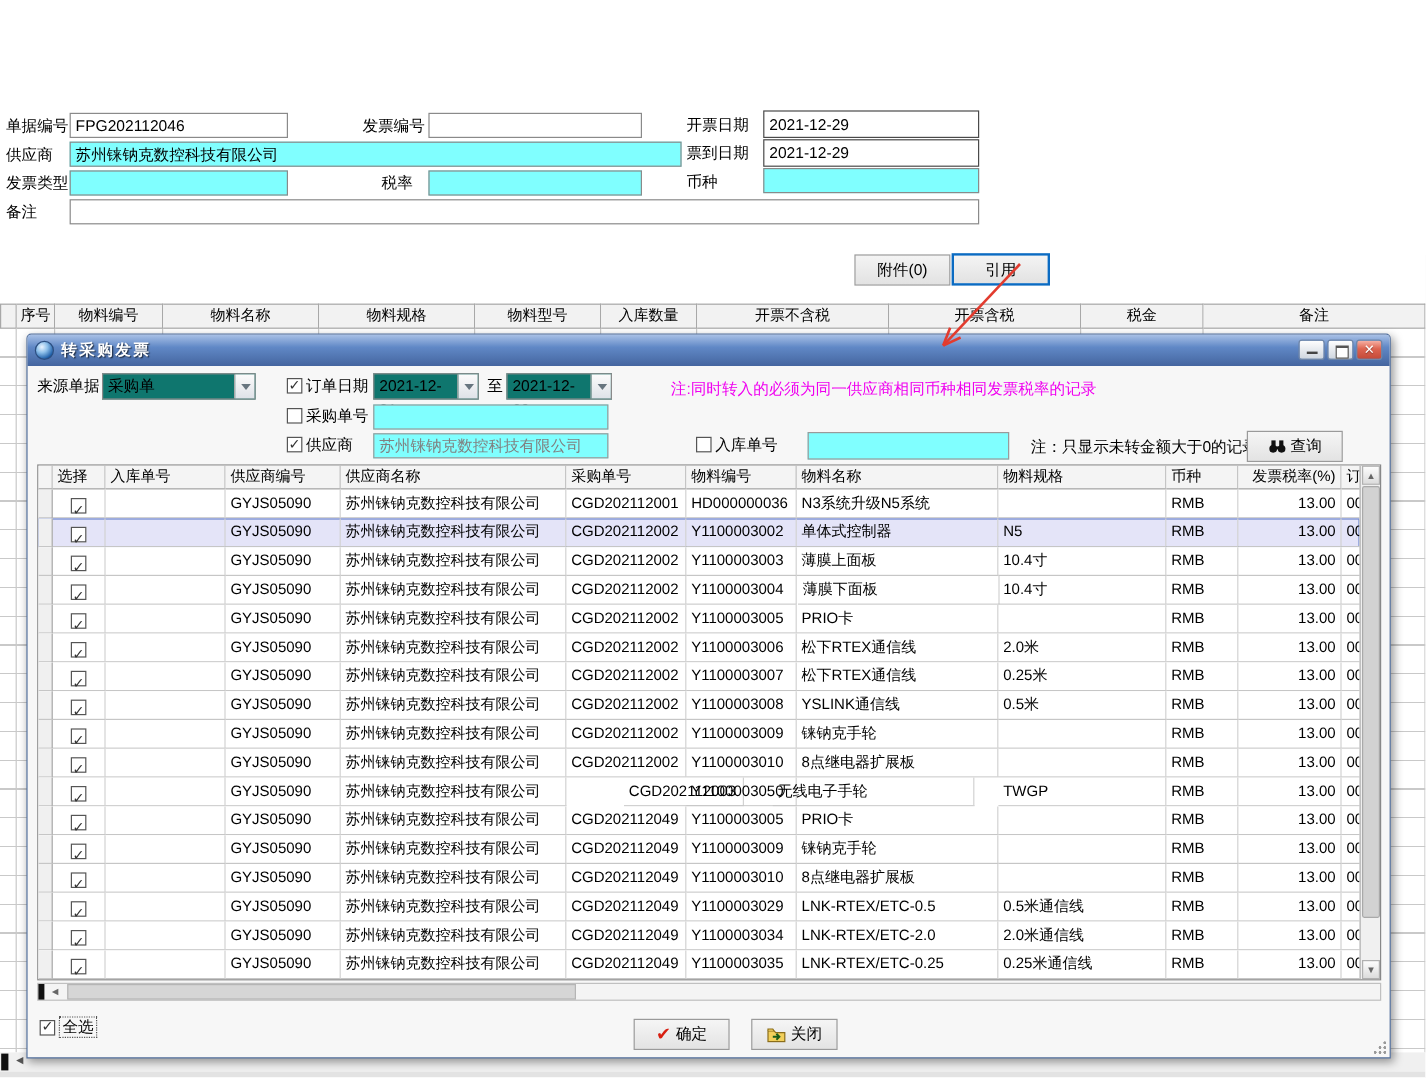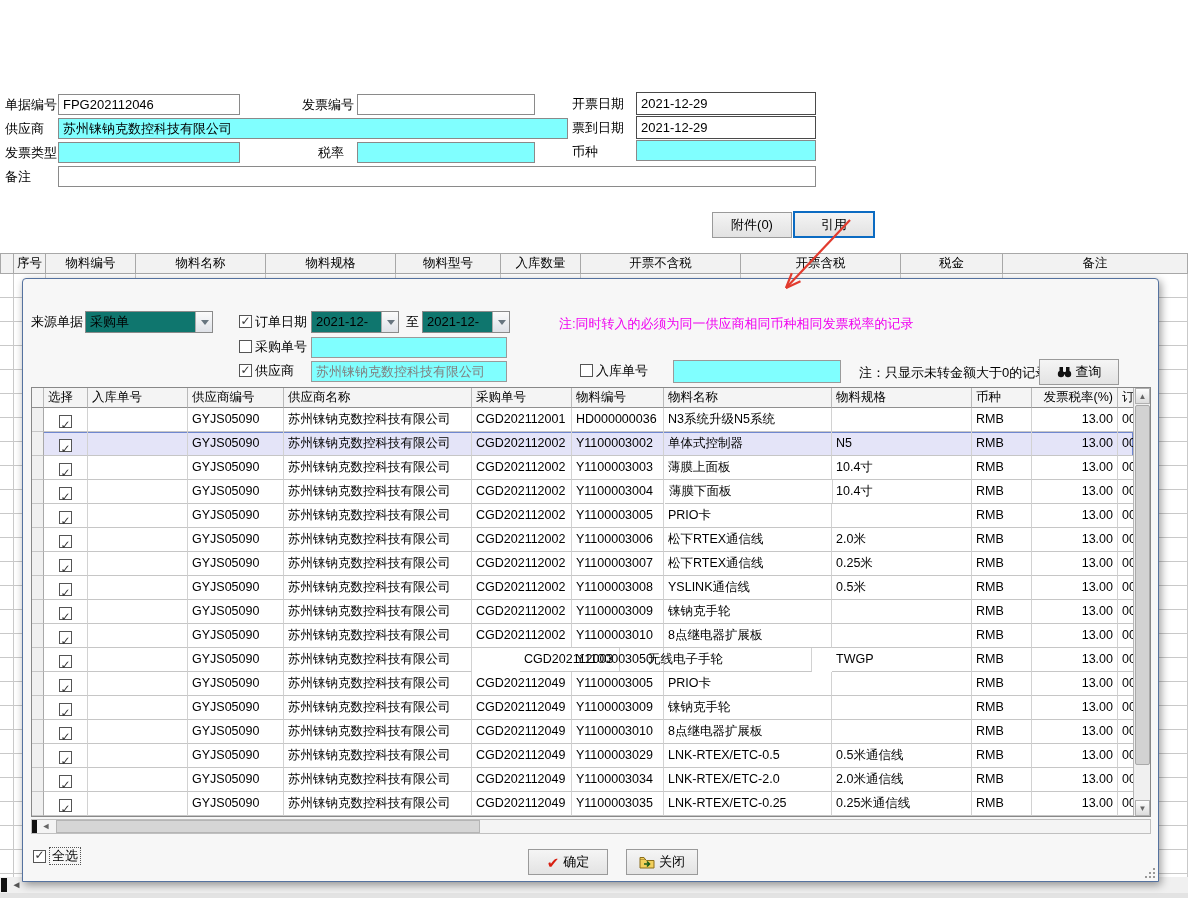--- a/index.html
+++ b/index.html
@@ -166,20 +166,29 @@
   </div>
   <div class="bottomstrip"></div>
 
   <svg class="redarrow" viewBox="0 0 110 92">
     <line x1="88" y1="6" x2="24" y2="74" stroke="#e23b2e" stroke-width="2.2"></line>
     <line x1="24" y1="74" x2="38.5" y2="67.3" stroke="#e23b2e" stroke-width="2.2"></line>
     <line x1="24" y1="74" x2="29.8" y2="59.1" stroke="#e23b2e" stroke-width="2.2"></line>
   </svg>
 
   <div class="dialog">
+    <div class="dlg-title">
+      <span class="orb"></span>
+      <span class="ttl">转采购发票</span>
+      <span class="winbtns">
+        <span class="winbtn minimize"></span>
+        <span class="winbtn maximize"></span>
+        <span class="winbtn close"></span>
+      </span>
+    </div>
 
     <div class="dlg-label" style="left:8px; top:32px;">来源单据</div>
     <div class="combo" style="left:62px; top:32px; width:128px;">
       <span>采购单</span>
       <span class="drop"></span>
     </div>
     <span class="cb checked" style="position:absolute; left:216px; top:36px;"></span>
     <div class="dlg-label" style="left:232px; top:32px;">订单日期</div>
     <div class="combo" style="left:288px; top:32px; width:88px;">
       <span>2021-12-01</span>

